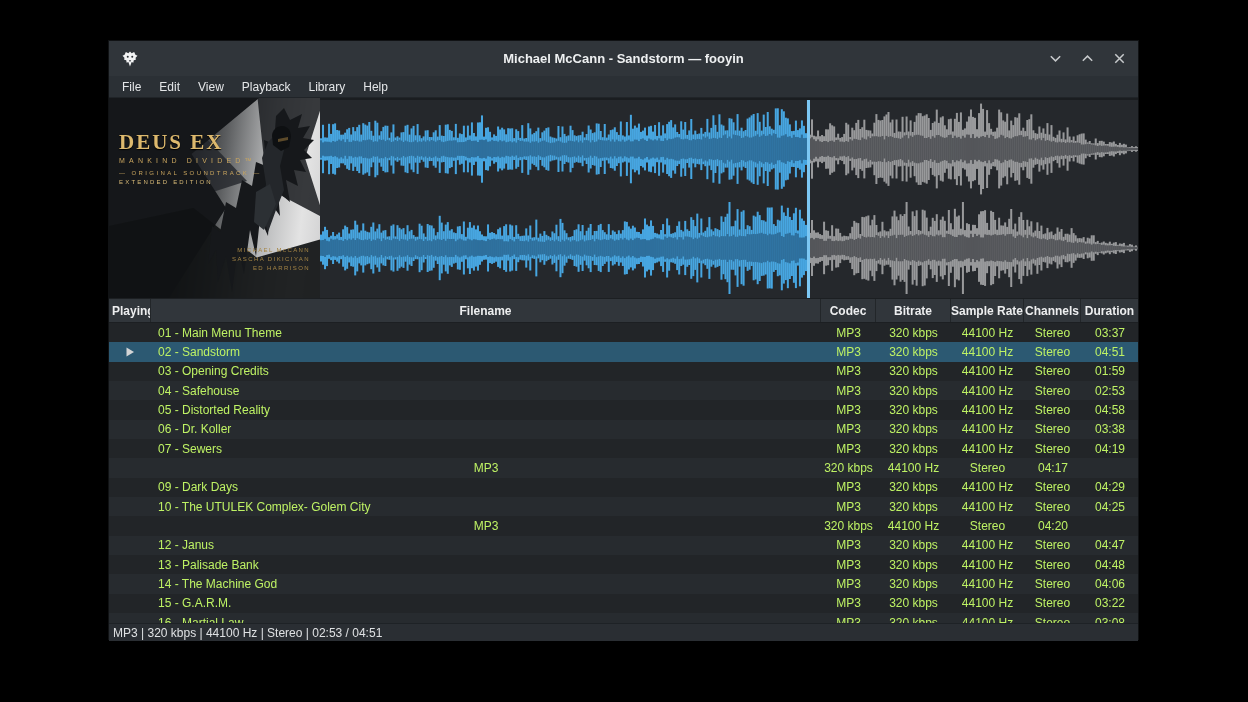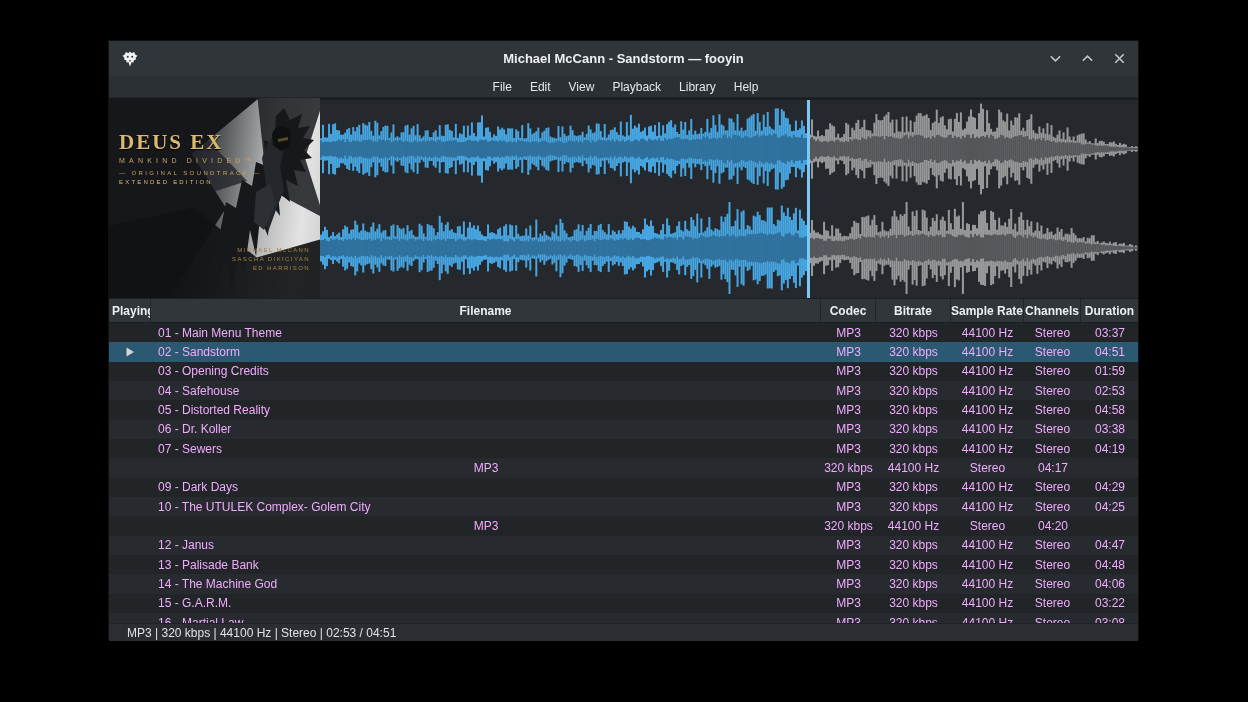--- a/index.html
+++ b/index.html
@@ -14,21 +14,21 @@
               padding:0 10px; position:relative; flex:0 0 auto; }
   .app-icon { width:22px; height:22px; display:flex; align-items:center; justify-content:center; }
   .title-text { position:absolute; left:0; right:0; text-align:center; color:#eef0f1;
                 font-size:13px; font-weight:bold; pointer-events:none; }
   .win-controls { margin-left:auto; display:flex; gap:14px; align-items:center; z-index:2; }
   .win-btn { width:18px; height:18px; display:flex; align-items:center; justify-content:center;
              color:#c7cacc; cursor:default; }
 
   
   .menubar { height:22px; background:#2b3035; display:flex; align-items:center;
-             padding-left:4px; border-bottom:1px solid #202428; flex:0 0 auto;justify-content:center; }
+             padding-left:4px; border-bottom:1px solid #202428; flex:0 0 auto; }
   .menu-item { color:#e4e6e8; font-size:12px; padding:2px 9px; }
 
   
   .media { height:200px; display:flex; flex:0 0 auto; background:#1d2023; }
   .art { position:relative; width:211px; height:200px; overflow:hidden; flex:0 0 auto;
          background:linear-gradient(97deg,#121416 0%,#1a1c1f 34%,#5c5e60 52%,#b9babb 72%,#e3e3e3 88%,#cfcfd0 100%); }
   .shard { position:absolute; }
   .s1 { left:0; top:0; width:150px; height:200px; background:#15171a;
         clip-path:polygon(0 0,100% 0,55% 28%,78% 55%,40% 100%,0 100%); }
   .s2 { left:0; top:110px; width:211px; height:90px; background:#101214;
@@ -54,33 +54,33 @@
   .grid-cols { display:grid; grid-template-columns:42px 1fr 55px 75px 73px 57px 57px; }
   .plist-header { height:25px; background:#31363b; border-top:1px solid #1c1f22;
                   border-bottom:1px solid #1c1f22; flex:0 0 auto; }
   .hcell { display:flex; align-items:center; justify-content:center; color:#edeeef;
            font-size:12px; font-weight:bold; border-right:1px solid #222629;
            overflow:hidden; white-space:nowrap; }
   .hcell:first-child { justify-content:flex-start; padding-left:3px; }
   .hcell:last-child { border-right:none; }
 
   .rows { height:300px; overflow:hidden; background:#222528; flex:0 0 auto; }
-  .trow { height:19.33px; color:#f0abfc; font-size:12px; cursor:default; }
+  .trow { height:19.33px; color:#bef264; font-size:12px; cursor:default; }
   .trow.alt { background:#272b2f; }
   .trow.selected { background:#2c5972; }
   .tcell { display:flex; align-items:center; overflow:hidden; white-space:nowrap; }
   .c-playing { justify-content:center; }
   .c-playing svg { width:10px; height:10px; }
   .c-filename { padding-left:7px; }
   .c-center { justify-content:center; }
   .c-right { justify-content:flex-end; padding-right:13px; }
 
   
   .statusbar { height:18px; margin-top:auto; background:#2a2e33; border-top:1px solid #1e2226;
-               display:flex; align-items:center; padding-left:18px; flex:0 0 auto; }
+               display:flex; align-items:center; padding-left:4px; flex:0 0 auto; }
   .status-text { color:#dfe1e3; font-size:12px; }
 </style>
 </head>
 <body>
 
 <div class="window">
 
   <div class="titlebar">
     <div class="app-icon">
       <svg viewBox="0 0 24 24" width="20" height="20">

